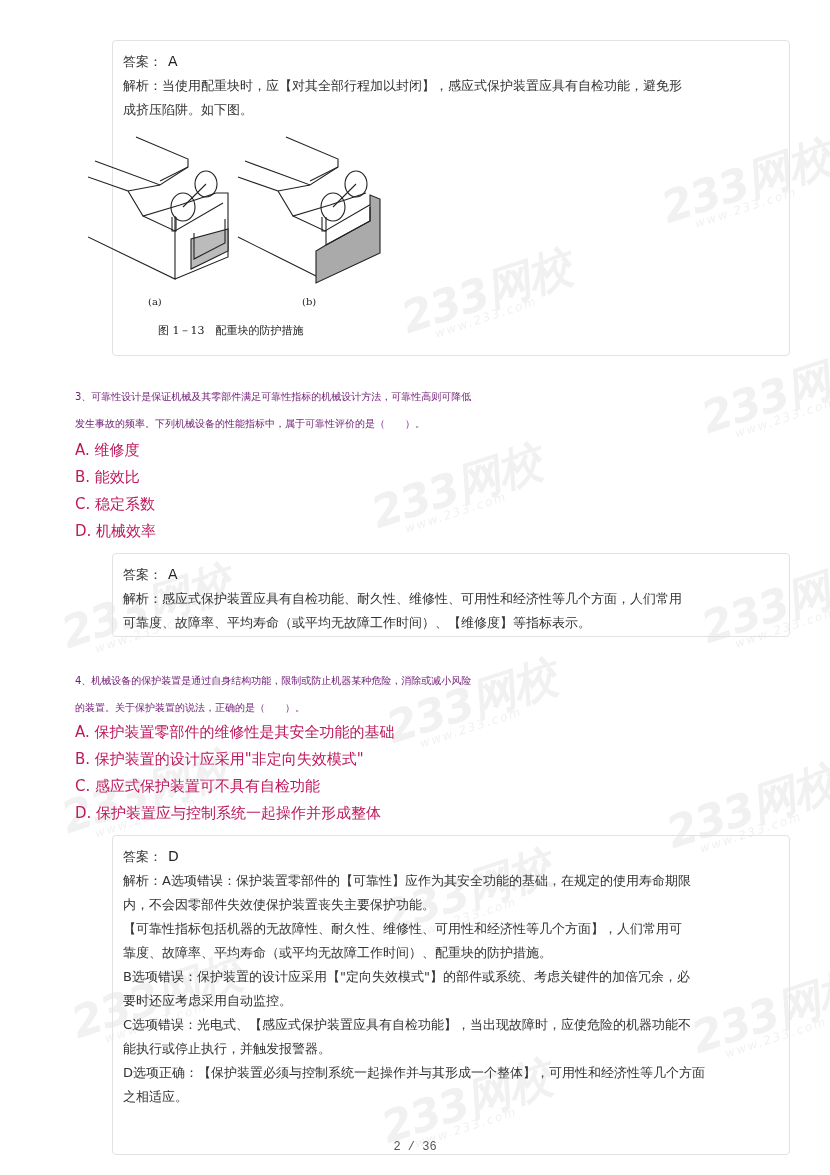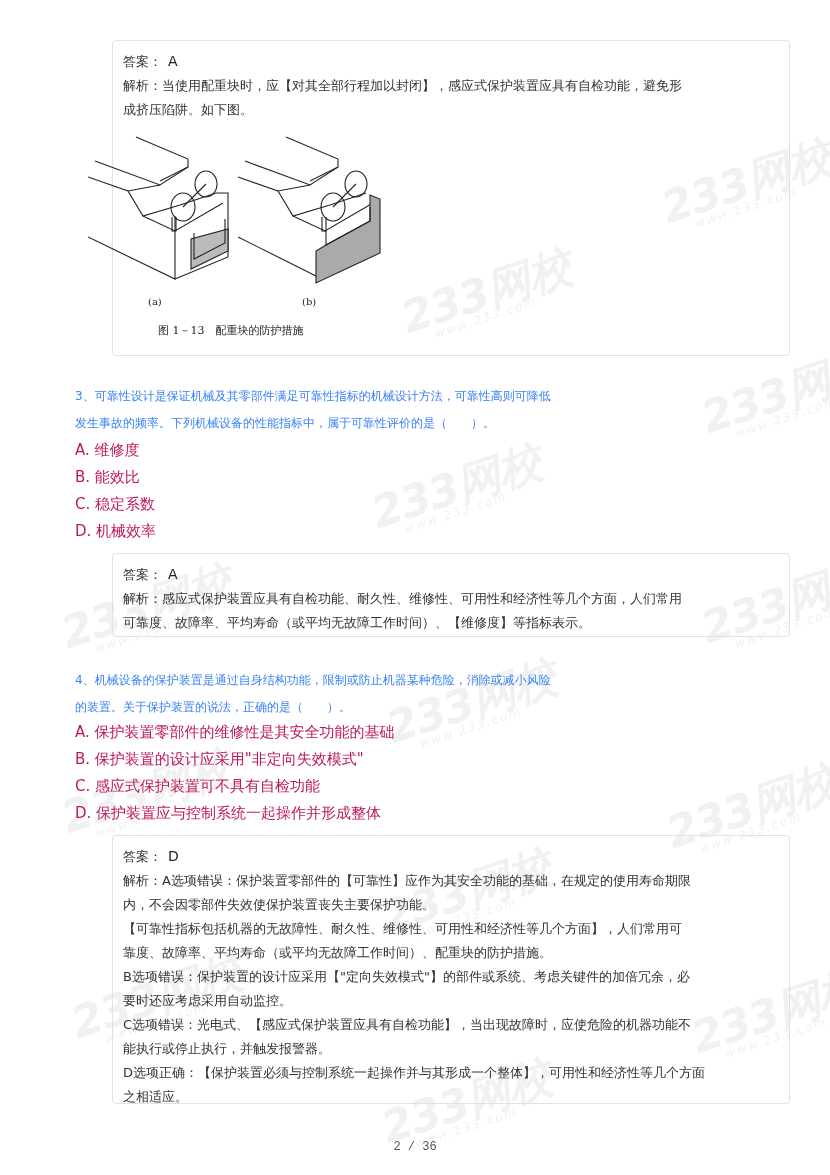--- a/index.html
+++ b/index.html
@@ -19,21 +19,21 @@
   .answer-box {
     position: absolute; left: 75px; width: 678px;
     border: 1px solid #e2e2e2; border-radius: 4px; box-sizing: border-box;
     background: transparent; padding: 8px 10px 20px 10px;
     font-size: 13px; line-height: 24px; color: #333333; margin-left: 37px;
   }
   .answer-box p { margin: 0; }
   .answer-line .ans-val { font-size: 14px; margin-left: 6px; color: #222; }
   .question {
     position: absolute; left: 75px; width: 680px;
-    font-size: 12px; line-height: 27px; color: #3b82f6;
+    font-size: 10px; line-height: 27px; color: #701a75;
   }
   .question p { margin: 0; }
   .option { position: absolute; left: 75px; font-size: 15px; line-height: 26px; color: #be185d; }
   .figure {
     position: absolute; left: 88px; top: 121px; width: 318px; height: 222px;
   }
   .figure svg { width: 100%; height: 100%; }
   .page-num {
     position: absolute; top: 1140px; left: 0; width: 830px; text-align: center;
     font-family: Liberation Mono, monospace; font-size: 12px; color: #555555;
@@ -163,21 +163,21 @@
 
   <div class="question" style="top:667px;">
     <p>4、机械设备的保护装置是通过自身结构功能，限制或防止机器某种危险，消除或减小风险</p>
     <p>的装置。关于保护装置的说法，正确的是（　　）。</p>
   </div>
   <div class="option" style="top:719px;">A. 保护装置零部件的维修性是其安全功能的基础</div>
   <div class="option" style="top:746px;">B. 保护装置的设计应采用"非定向失效模式"</div>
   <div class="option" style="top:773px;">C. 感应式保护装置可不具有自检功能</div>
   <div class="option" style="top:800px;">D. 保护装置应与控制系统一起操作并形成整体</div>
 
-  <div class="answer-box" style="top:835px; height:269px;">
+  <div class="answer-box" style="top:835px; height:320px;">
     <p class="answer-line">
       <span>答案：</span><span class="ans-val">D</span>
     </p>
     <p>解析：A选项错误：保护装置零部件的【可靠性】应作为其安全功能的基础，在规定的使用寿命期限</p>
     <p>内，不会因零部件失效使保护装置丧失主要保护功能。</p>
     <p>【可靠性指标包括机器的无故障性、耐久性、维修性、可用性和经济性等几个方面】，人们常用可</p>
     <p>靠度、故障率、平均寿命（或平均无故障工作时间）、配重块的防护措施。</p>
     <p>B选项错误：保护装置的设计应采用【"定向失效模式"】的部件或系统、考虑关键件的加倍冗余，必</p>
     <p>要时还应考虑采用自动监控。</p>
     <p>C选项错误：光电式、【感应式保护装置应具有自检功能】，当出现故障时，应使危险的机器功能不</p>

